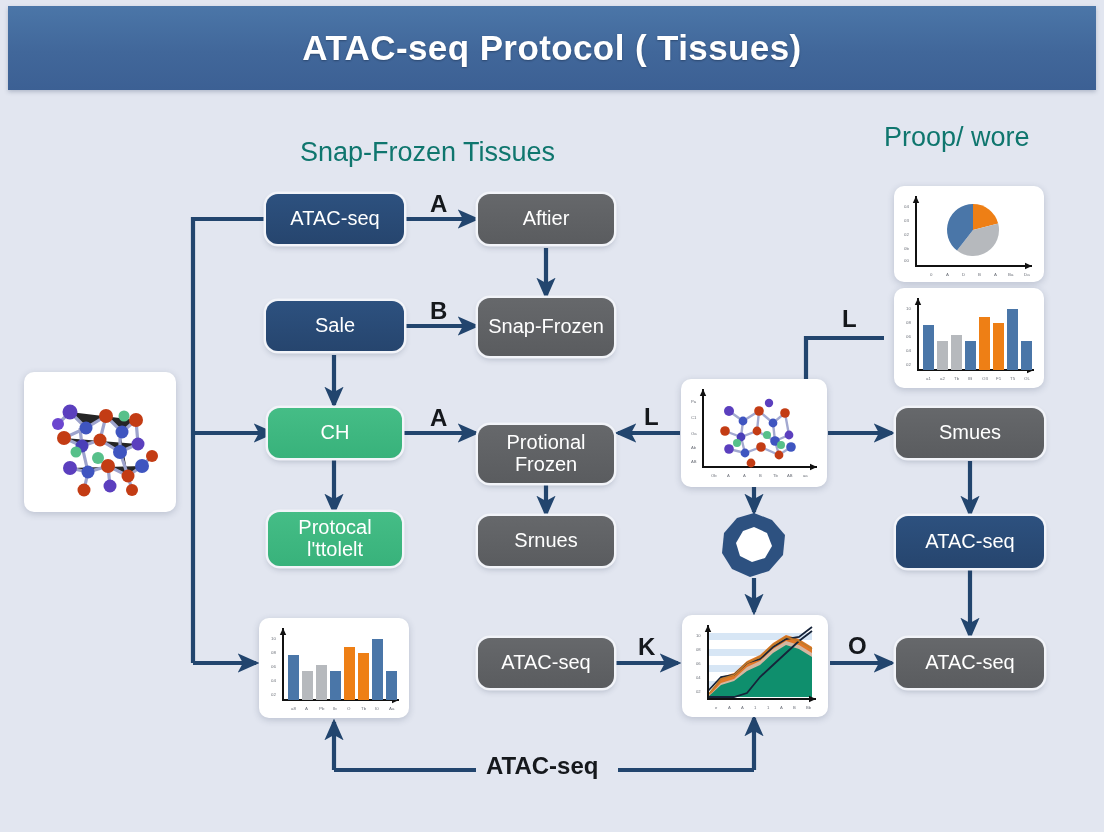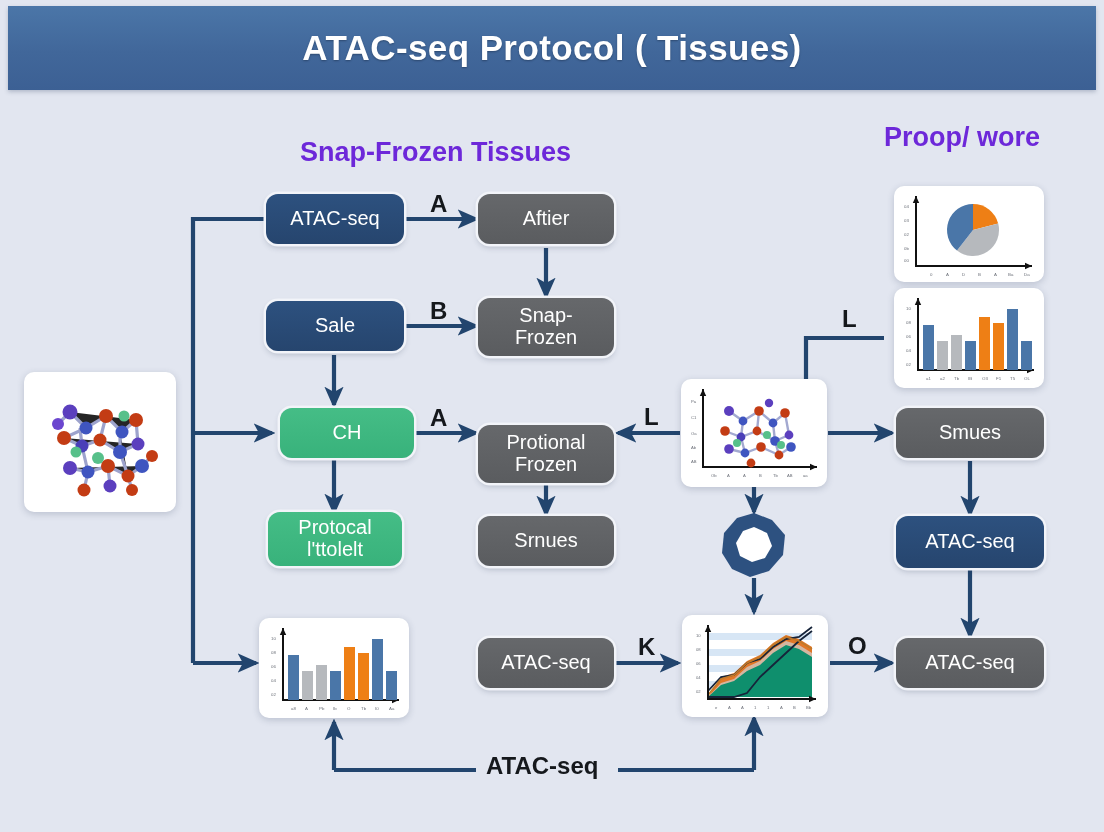--- a/index.html
+++ b/index.html
@@ -19,21 +19,21 @@
     display:flex;align-items:center;justify-content:center;
     box-shadow:0 2px 4px rgba(40,60,90,.25);
   }
   .banner-title{
     color:#ffffff;font-size:35px;font-weight:bold;letter-spacing:.4px;
     text-shadow:0 1px 2px rgba(20,35,60,.45);
   }
 
   
   .heading{
-    position:absolute;color:#6d28d9;font-size:27px;font-weight:bold;
+    position:absolute;color:#0f766e;font-size:27px;font-weight:normal;
     white-space:nowrap;
   }
 
   
   .node{
     position:absolute;border-radius:12px;
     display:flex;align-items:center;justify-content:center;
     text-align:center;color:#ffffff;font-size:20px;line-height:1.08;
     box-shadow:0 0 0 2.5px #f2f4f9, 0 3px 6px rgba(35,50,80,.28);
     padding:0 6px;box-sizing:border-box;
@@ -137,26 +137,26 @@
   </div>
 
   <div class="node gray" style="left:478px;top:194px;width:136px;height:50px;">
     <span>Aftier</span>
   </div>
 
   <div class="node navy" style="left:266px;top:301px;width:138px;height:50px;">
     <span>Sale</span>
   </div>
 
-  <div class="node gray" style="left:478px;top:298px;width:136px;height:58px;flex-direction:column;">
+  <div class="node gray" style="left:478px;top:298px;width:136px;height:58px;">
     <span>Snap-</span>
     <span class="l2">Frozen</span>
   </div>
 
-  <div class="node green" style="left:268px;top:408px;width:134px;height:50px;margin-left:12px;">
+  <div class="node green" style="left:268px;top:408px;width:134px;height:50px;">
     <span>CH</span>
   </div>
 
   <div class="node gray" style="left:478px;top:405px;width:136px;height:58px;flex-direction:column;margin-top:20px;">
     <span>Protional</span>
     <span class="l2">Frozen</span>
   </div>
 
   <div class="node green" style="left:268px;top:512px;width:134px;height:54px;flex-direction:column;">
     <span>Protocal</span>

